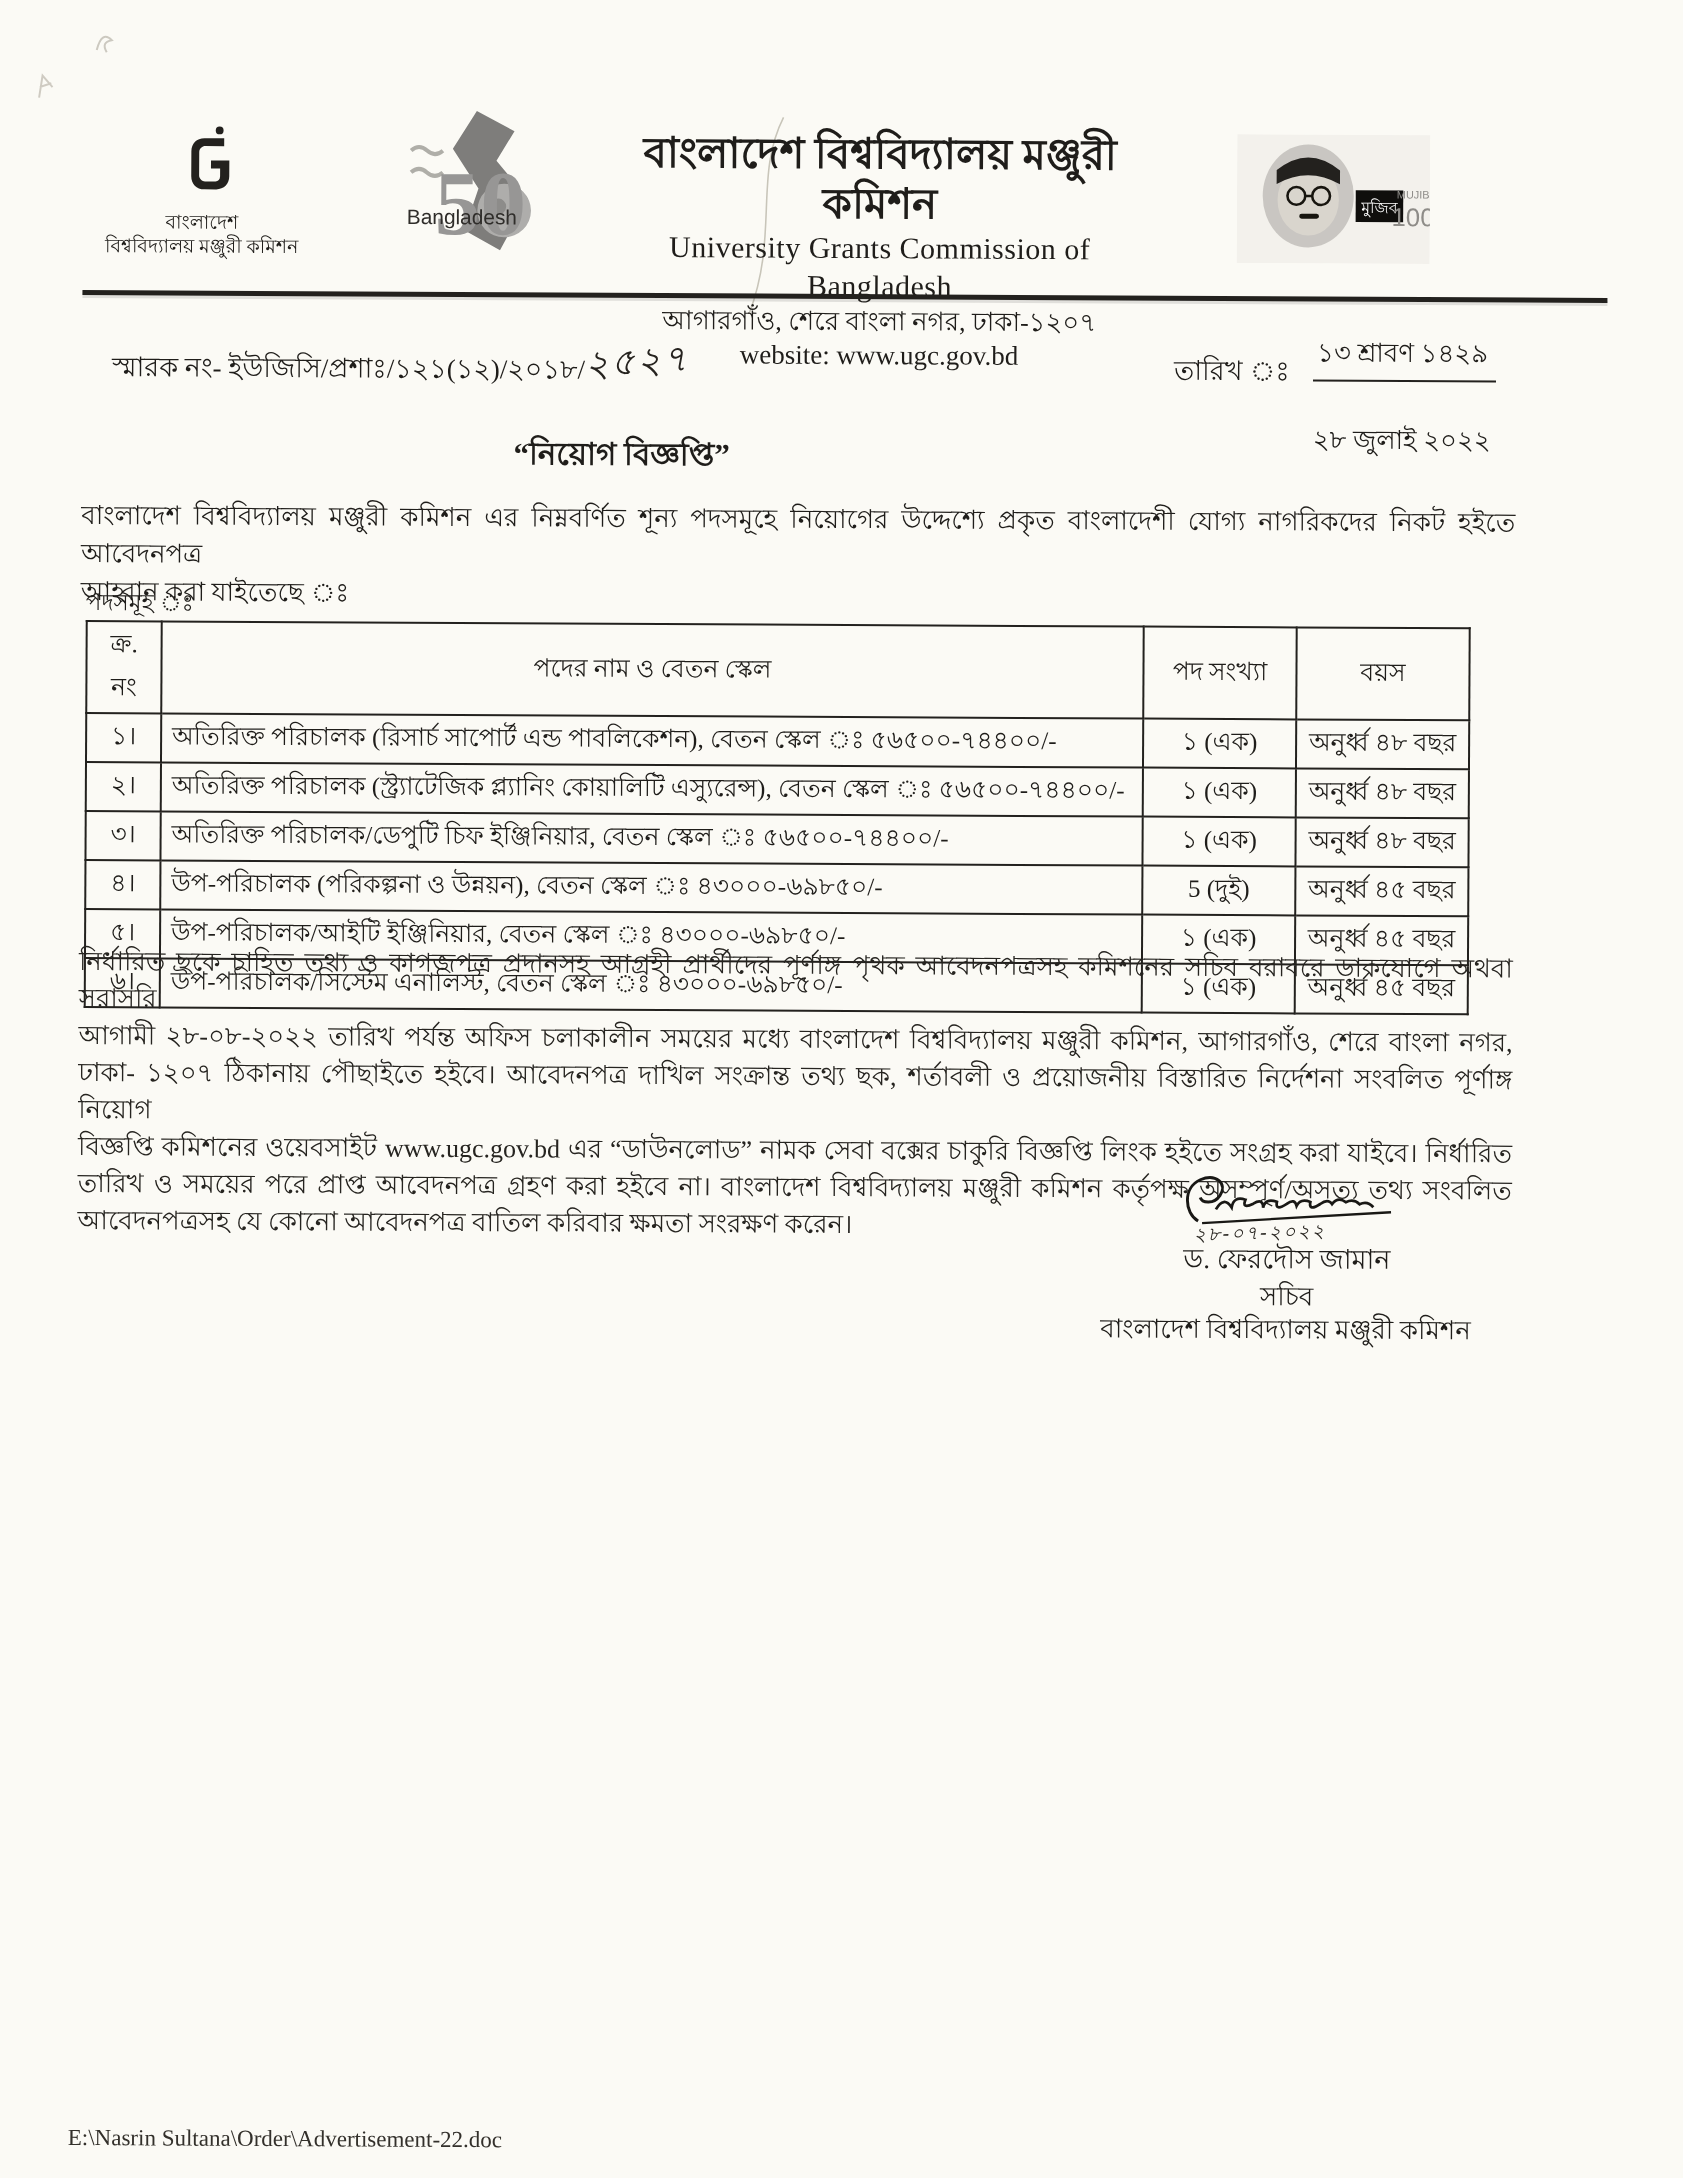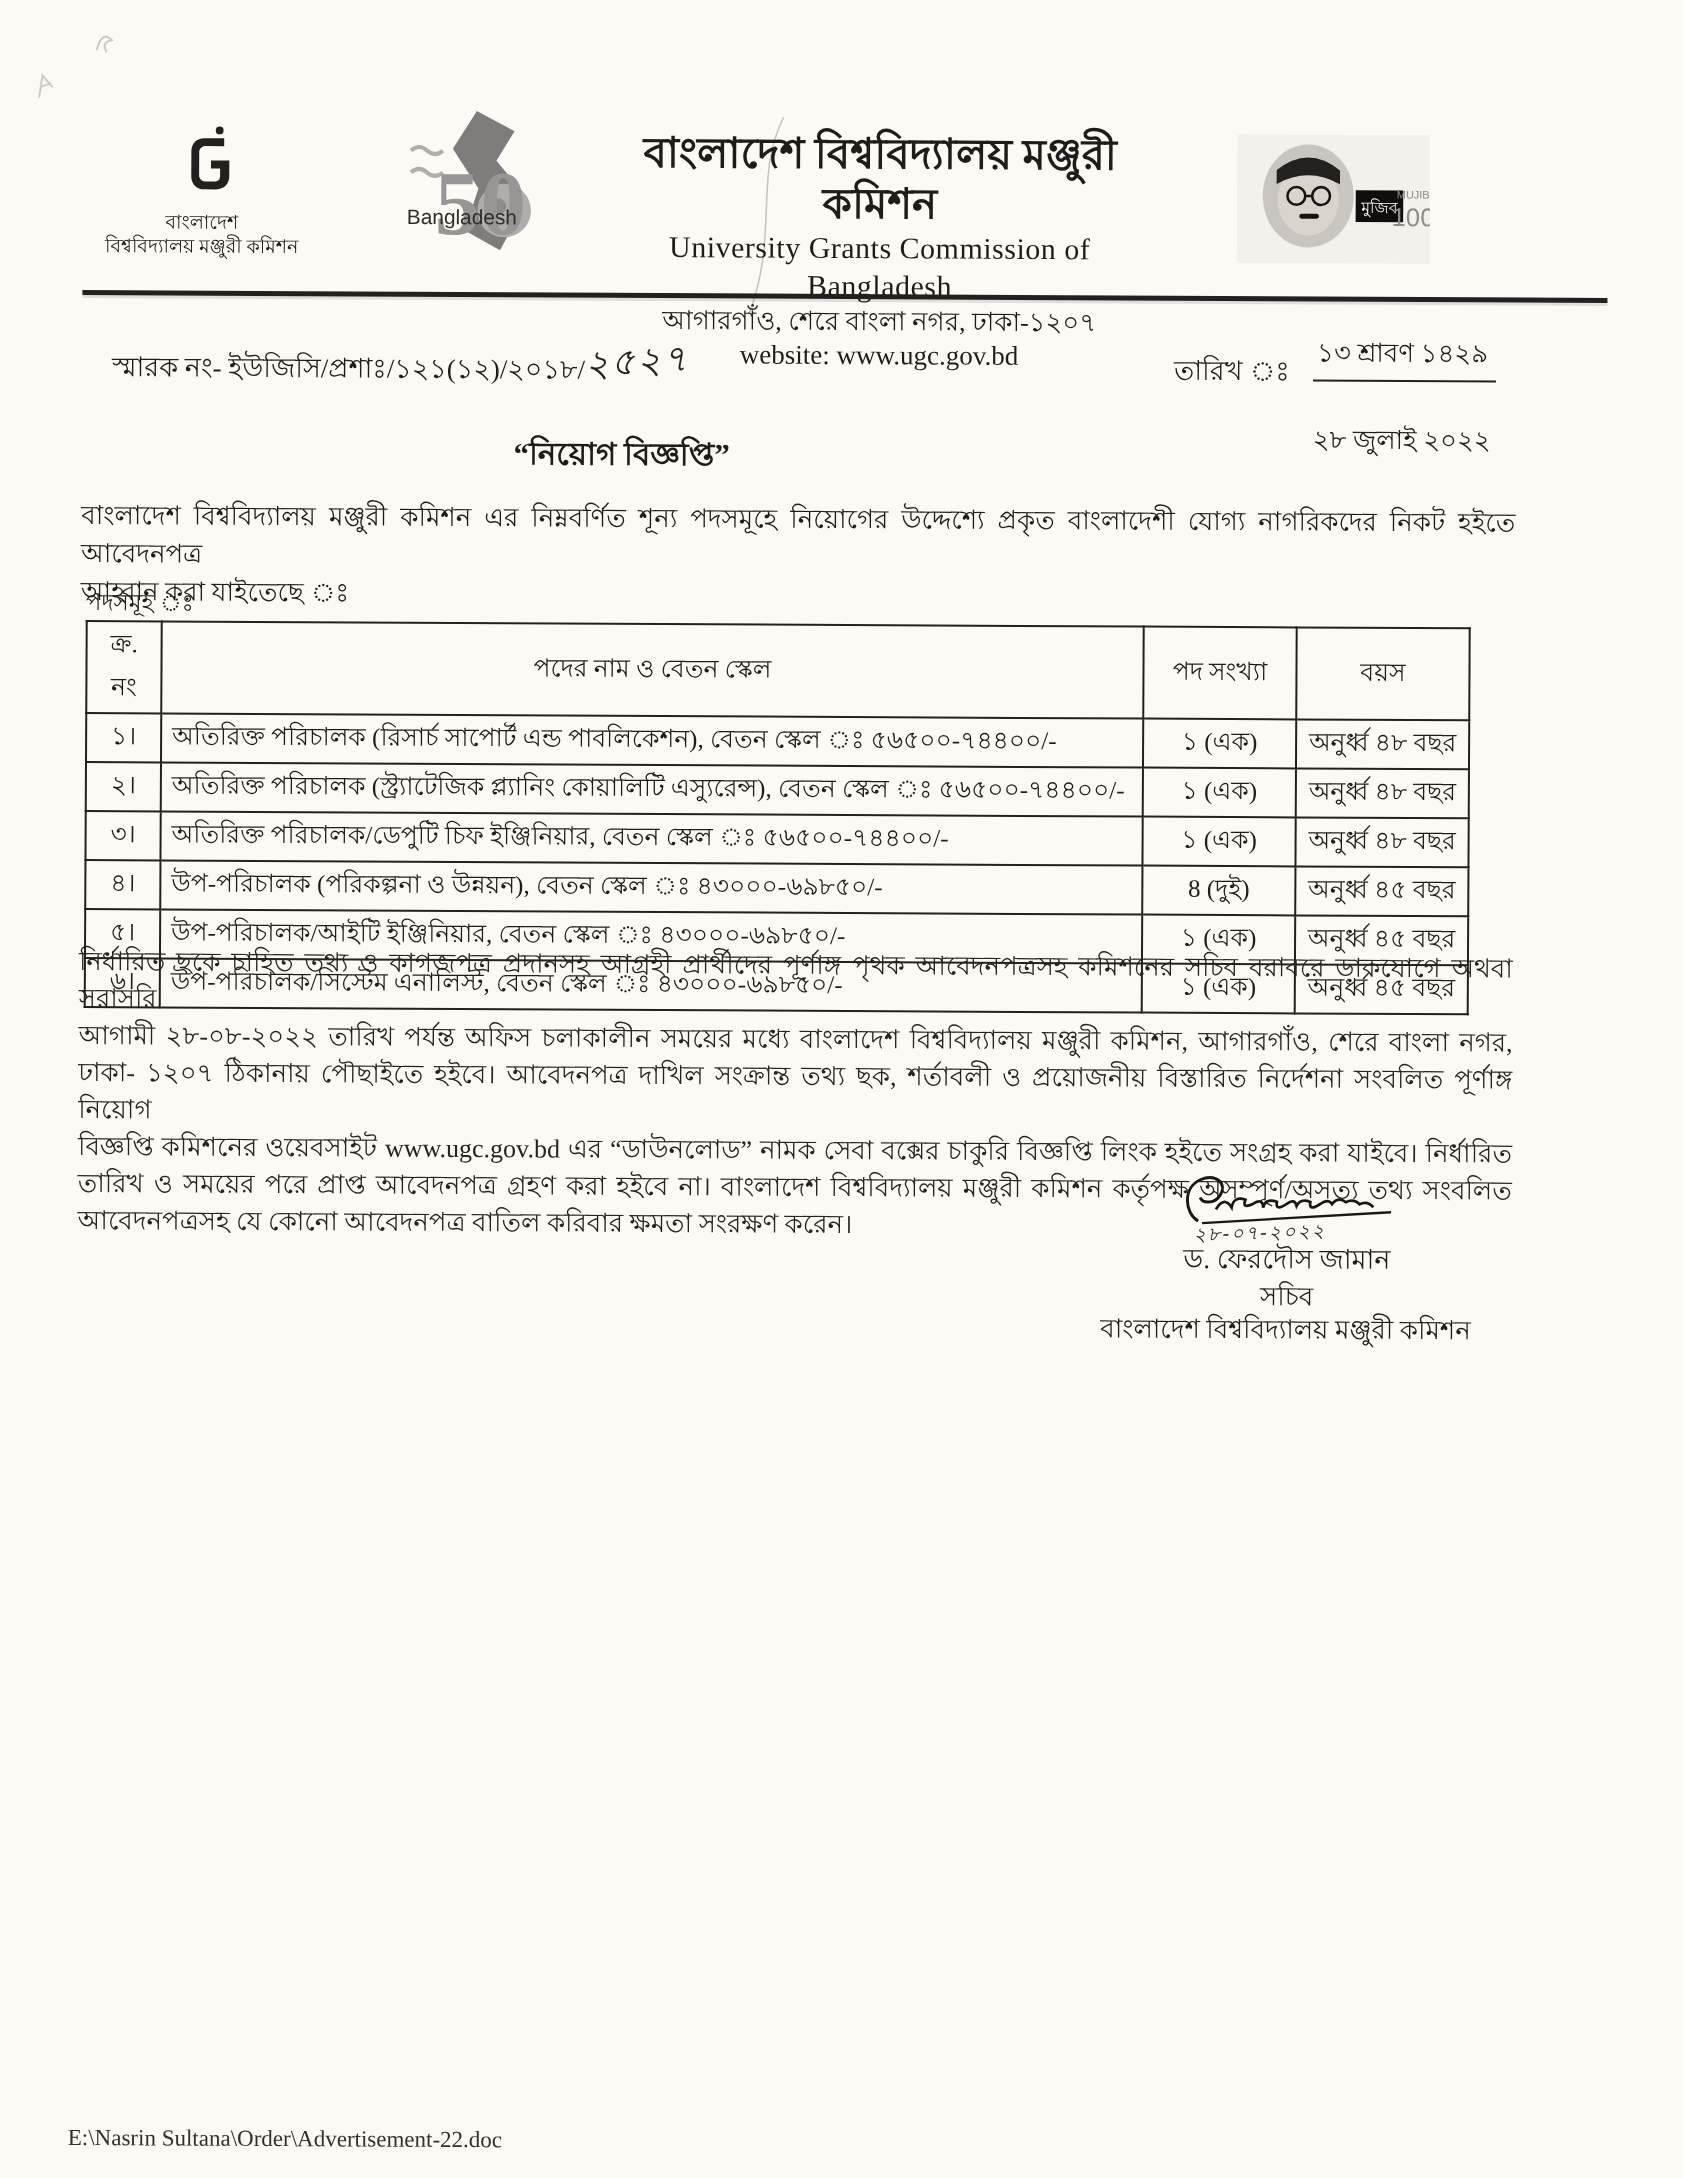--- a/index.html
+++ b/index.html
@@ -176,21 +176,21 @@
       </tr>
       <tr>
         <td class="sl">৩।</td>
         <td class="post">অতিরিক্ত পরিচালক/ডেপুটি চিফ ইঞ্জিনিয়ার, বেতন স্কেল ঃ ৫৬৫০০-৭৪৪০০/-</td>
         <td class="count">১ (এক)</td>
         <td class="age">অনুর্ধ্ব ৪৮ বছর</td>
       </tr>
       <tr>
         <td class="sl">৪।</td>
         <td class="post">উপ-পরিচালক (পরিকল্পনা ও উন্নয়ন), বেতন স্কেল ঃ ৪৩০০০-৬৯৮৫০/-</td>
-        <td class="count">8 (দুই)</td>
+        <td class="count">5 (দুই)</td>
         <td class="age">অনুর্ধ্ব ৪৫ বছর</td>
       </tr>
       <tr>
         <td class="sl">৫।</td>
         <td class="post">উপ-পরিচালক/আইটি ইঞ্জিনিয়ার, বেতন স্কেল ঃ ৪৩০০০-৬৯৮৫০/-</td>
         <td class="count">১ (এক)</td>
         <td class="age">অনুর্ধ্ব ৪৫ বছর</td>
       </tr>
       <tr>
         <td class="sl">৬।</td>

